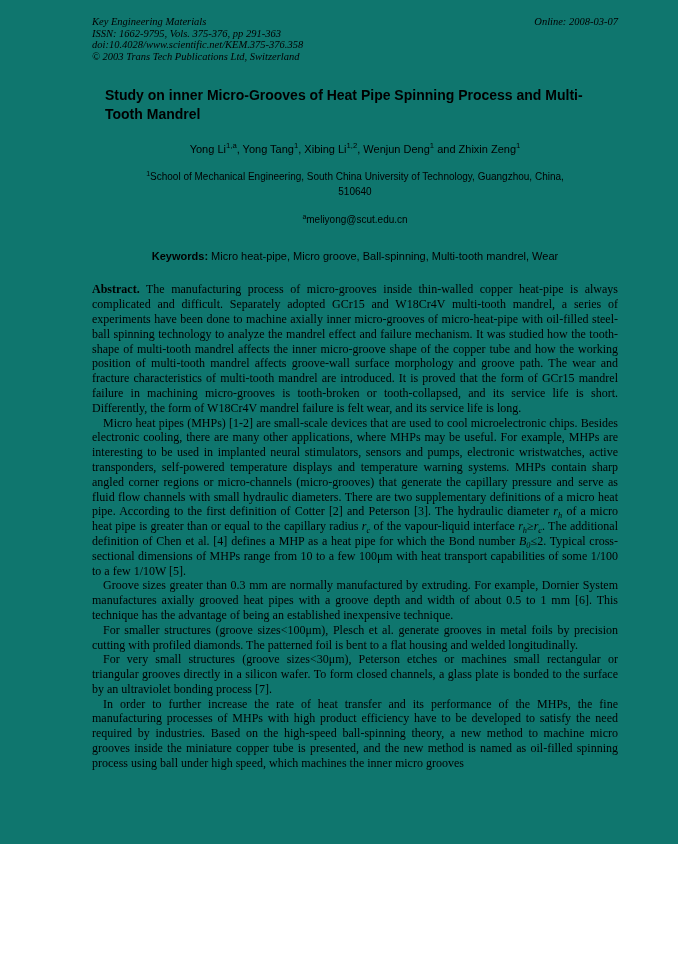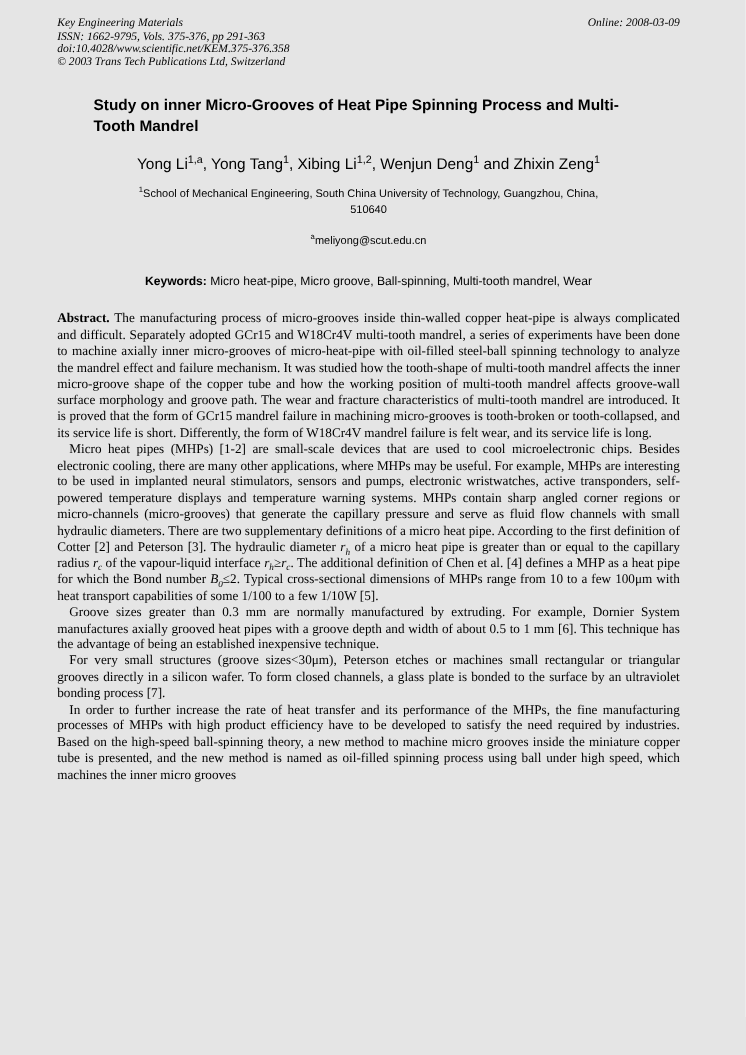--- a/index.html
+++ b/index.html
@@ -2,37 +2,37 @@
 <html><head>
 <meta charset="utf-8">
 <style>
   * { margin: 0; padding: 0; box-sizing: border-box; }
   html, body { background: #ffffff; }
   body {
     width: 678px; height: 959px; overflow: hidden;
     font-family: "Liberation Serif", serif; color: #000000;
   }
   .page {
-    width: 678px; height: 959px; background: #e5e5e5;
-    padding: 16px 60px 8px 52px;
+    width: 678px; height: 844px; background: #0f766e;
+    padding: 16px 60px 8px 92px;
   }
   .pub-header {
     display: flex; justify-content: space-between; align-items: flex-start;
     font-style: italic; font-size: 10.5px; line-height: 11.6px;
   }
   .pub-left div { white-space: nowrap; }
   .pub-right { white-space: nowrap; }
   .title {
     font-family: "Liberation Sans", sans-serif;
     font-size: 14px; line-height: 19px; font-weight: bold;
     text-align: left; max-width: 500px; margin: 24px auto 0 auto;
   }
   .authors {
     font-family: "Liberation Sans", sans-serif;
-    font-size: 14px; line-height: 16px; text-align: center; margin-top: 17px;
+    font-size: 11px; line-height: 16px; text-align: center; margin-top: 17px;
   }
   .affil {
     font-family: "Liberation Sans", sans-serif;
     font-size: 10px; line-height: 14.5px; text-align: center;
     margin: 12px auto 0 auto;
   }
   .affil.first { max-width: 430px; margin-top: 13px; }
   .email {
     font-family: "Liberation Sans", sans-serif;
     font-size: 10px; line-height: 15px; text-align: center; margin-top: 13px;
@@ -61,21 +61,21 @@
 
 <div class="page">
 
   <header class="pub-header">
     <div class="pub-left">
       <div>Key Engineering Materials</div>
       <div>ISSN: 1662-9795, Vols. 375-376, pp 291-363</div>
       <div>doi:10.4028/www.scientific.net/KEM.375-376.358</div>
       <div>© 2003 Trans Tech Publications Ltd, Switzerland</div>
     </div>
-    <div class="pub-right">Online: 2008-03-09</div>
+    <div class="pub-right">Online: 2008-03-07</div>
   </header>
 
   <h1 class="title">Study on inner Micro-Grooves of Heat Pipe Spinning Process and Multi-Tooth Mandrel</h1>
 
   <div class="authors"><span>Yong Li</span><sup>1,a</sup><span>, Yong Tang</span><sup>1</sup><span>, Xibing Li</span><sup>1,2</sup><span>, Wenjun Deng</span><sup>1</sup><span> and Zhixin Zeng</span><sup>1</sup></div>
 
   <div class="affil first"><sup>1</sup><span>School of Mechanical Engineering, South China University of Technology, Guangzhou, China, 510640</span></div>
 
   <div class="email"><sup>a</sup><span>meliyong@scut.edu.cn</span></div>
 
@@ -83,16 +83,17 @@
     <span class="kw-label">Keywords:</span><span> Micro heat-pipe, Micro groove, Ball-spinning, Multi-tooth mandrel, Wear</span>
   </div>
 
   <div class="para abstract">
     <span class="abs-label">Abstract.</span><span> The manufacturing process of micro-grooves inside thin-walled copper heat-pipe is always complicated and difficult. Separately adopted GCr15 and W18Cr4V multi-tooth mandrel, a series of experiments have been done to machine axially inner micro-grooves of micro-heat-pipe with oil-filled steel-ball spinning technology to analyze the mandrel effect and failure mechanism. It was studied how the tooth-shape of multi-tooth mandrel affects the inner micro-groove shape of the copper tube and how the working position of multi-tooth mandrel affects groove-wall surface morphology and groove path. The wear and fracture characteristics of multi-tooth mandrel are introduced. It is proved that the form of GCr15 mandrel failure in machining micro-grooves is tooth-broken or tooth-collapsed, and its service life is short. Differently, the form of W18Cr4V mandrel failure is felt wear, and its service life is long.</span>
   </div>
 
 
   <p class="para indent"><span>Micro heat pipes (MHPs) [1-2] are small-scale devices that are used to cool microelectronic chips. Besides electronic cooling, there are many other applications, where MHPs may be useful. For example, MHPs are interesting to be used in implanted neural stimulators, sensors and pumps, electronic wristwatches, active transponders, self-powered temperature displays and temperature warning systems. MHPs contain sharp angled corner regions or micro-channels (micro-grooves) that generate the capillary pressure and serve as fluid flow channels with small hydraulic diameters. There are two supplementary definitions of a micro heat pipe. According to the first definition of Cotter [2] and Peterson [3]. The hydraulic diameter </span><span class="i">r</span><sub class="i">h</sub><span> of a micro heat pipe is greater than or equal to the capillary radius </span><span class="i">r</span><sub class="i">c</sub><span> of the vapour-liquid interface </span><span class="i">r</span><sub class="i">h</sub><span>≥</span><span class="i">r</span><sub class="i">c</sub><span>. The additional definition of Chen et al. [4] defines a MHP as a heat pipe for which the Bond number </span><span class="i">B</span><sub class="i">0</sub><span>≤2. Typical cross-sectional dimensions of MHPs range from 10 to a few 100μm with heat transport capabilities of some 1/100 to a few 1/10W [5].</span></p>
   <p class="para indent"><span>Groove sizes greater than 0.3 mm are normally manufactured by extruding. For example, Dornier System manufactures axially grooved heat pipes with a groove depth and width of about 0.5 to 1 mm [6]. This technique has the advantage of being an established inexpensive technique.</span></p>
+  <p class="para indent"><span>For smaller structures (groove sizes&lt;100μm), Plesch et al. generate grooves in metal foils by precision cutting with profiled diamonds. The patterned foil is bent to a flat housing and welded longitudinally.</span></p>
   <p class="para indent"><span>For very small structures (groove sizes&lt;30μm), Peterson etches or machines small rectangular or triangular grooves directly in a silicon wafer. To form closed channels, a glass plate is bonded to the surface by an ultraviolet bonding process [7].</span></p>
   <p class="para indent"><span>In order to further increase the rate of heat transfer and its performance of the MHPs, the fine manufacturing processes of MHPs with high product efficiency have to be developed to satisfy the need required by industries. Based on the high-speed ball-spinning theory, a new method to machine micro grooves inside the miniature copper tube is presented, and the new method is named as oil-filled spinning process using ball under high speed, which machines the inner micro grooves</span></p>
 
 </div>
 
 </body></html>

